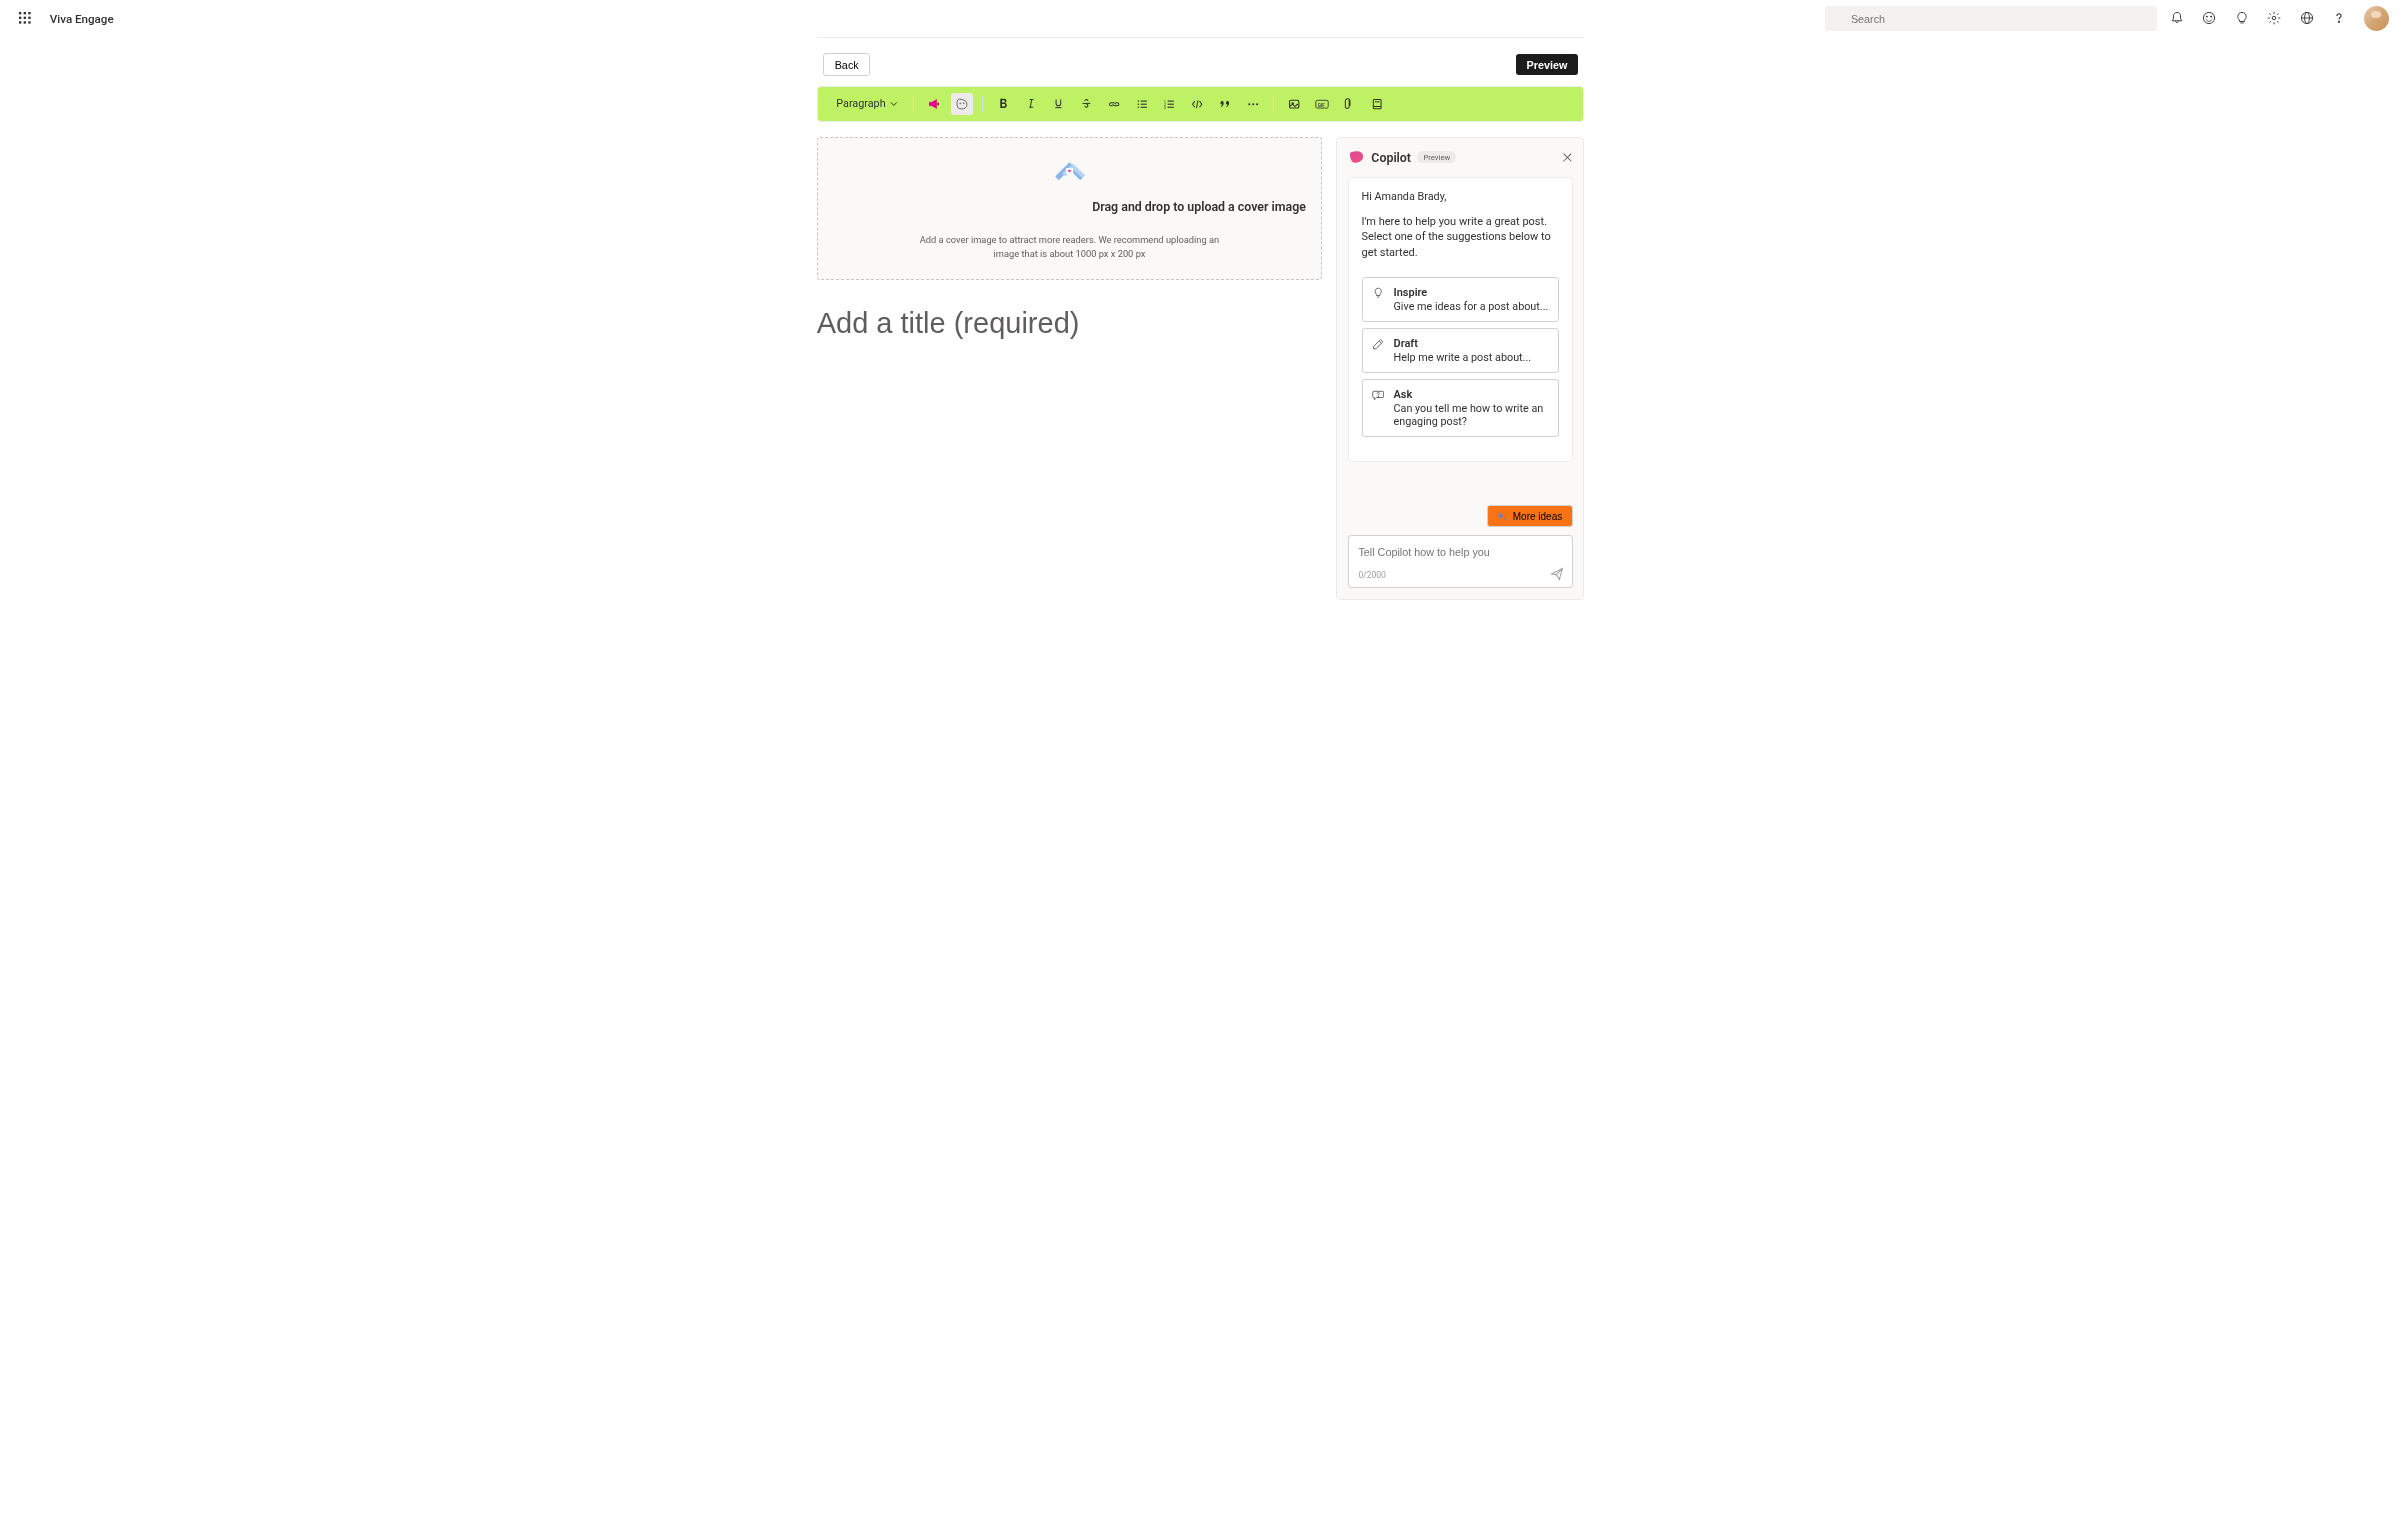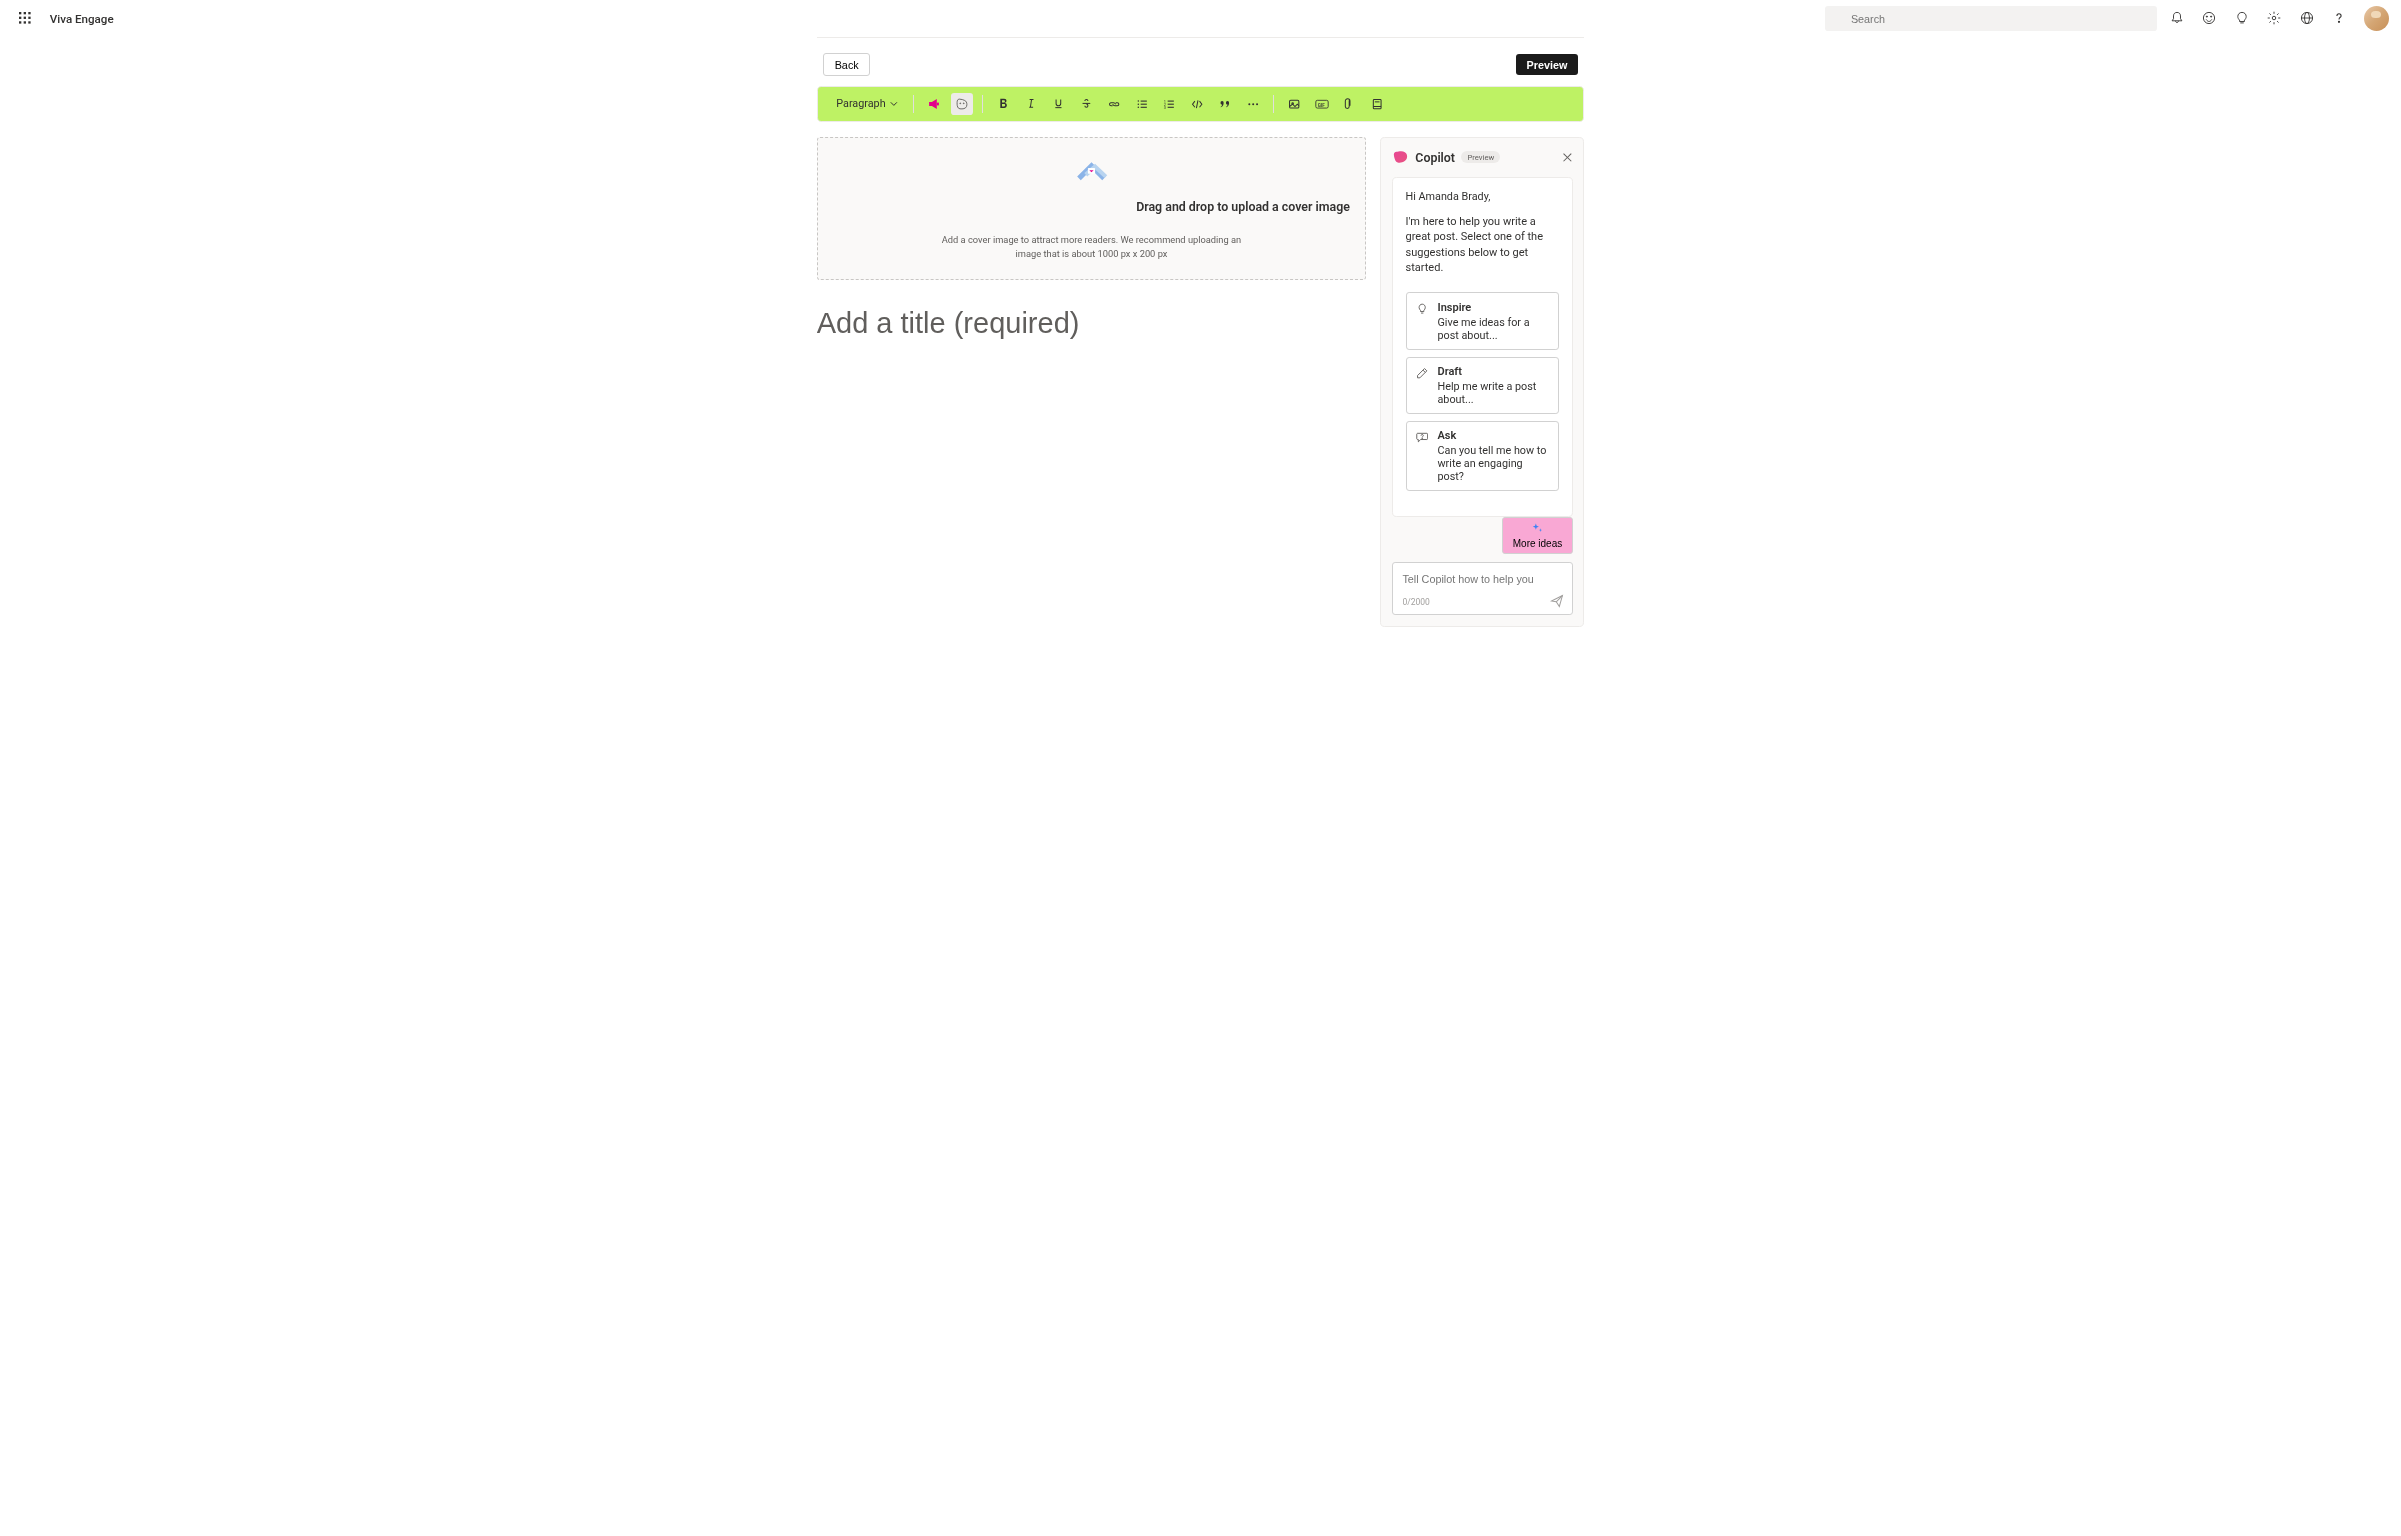--- a/index.html
+++ b/index.html
@@ -138,21 +138,21 @@
       font-weight: 400;
       color: #605e5c;
       border: none;
       outline: none;
       width: 100%;
       padding: 0;
       background: transparent;
     }
     .title-input::placeholder { color: #605e5c; }
     .copilot-panel {
-      width: 204px;
+      width: 248px;
       background: #faf9f8;
       border: 0.8px solid #edebe9;
       border-radius: 4.6px;
       padding: 10.8px;
       display: flex;
       flex-direction: column;
       min-height: 463px;
     }
     .copilot-header {
       display: flex;
@@ -191,29 +191,28 @@
       cursor: pointer;
       background: #fff;
     }
     .sugg:last-child { margin-bottom: 12px; }
     .sugg-icon { width: 14px; flex-shrink: 0; color: #605e5c; margin-top: 1.5px; }
     .sugg-title { font-size: 11px; font-weight: 600; margin-bottom: 1.5px; }
     .sugg-desc { font-size: 10.8px; color: #323130; }
     .copilot-footer { margin-top: auto; }
     .more-ideas {
       display: flex; align-items: center; gap: 4.6px;
-      background: #f9a8d4;
+      background: #f97316;
       border: 0.8px solid #d1d1d1;
       border-radius: 3.1px;
       padding: 4.6px 9.3px;
       font-size: 10px;
       float: right;
       margin-bottom: 7.7px;
       cursor: pointer;
-      flex-direction: column;
     }
     .copilot-input-box {
       clear: both;
       background: #fff;
       border: 0.8px solid #d1d1d1;
       border-radius: 3.1px;
       padding: 7.7px 9.3px;
       position: relative;
     }
     .copilot-input {

